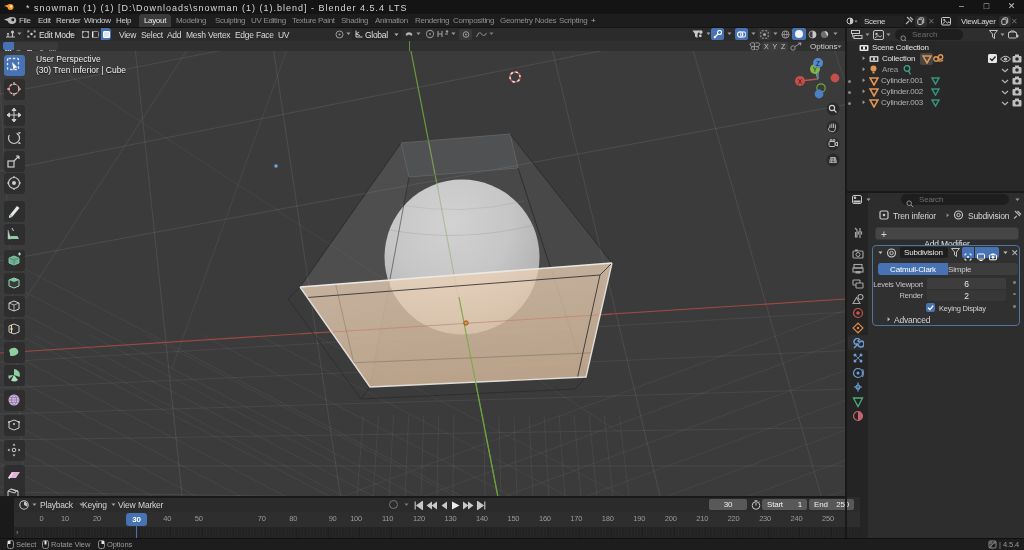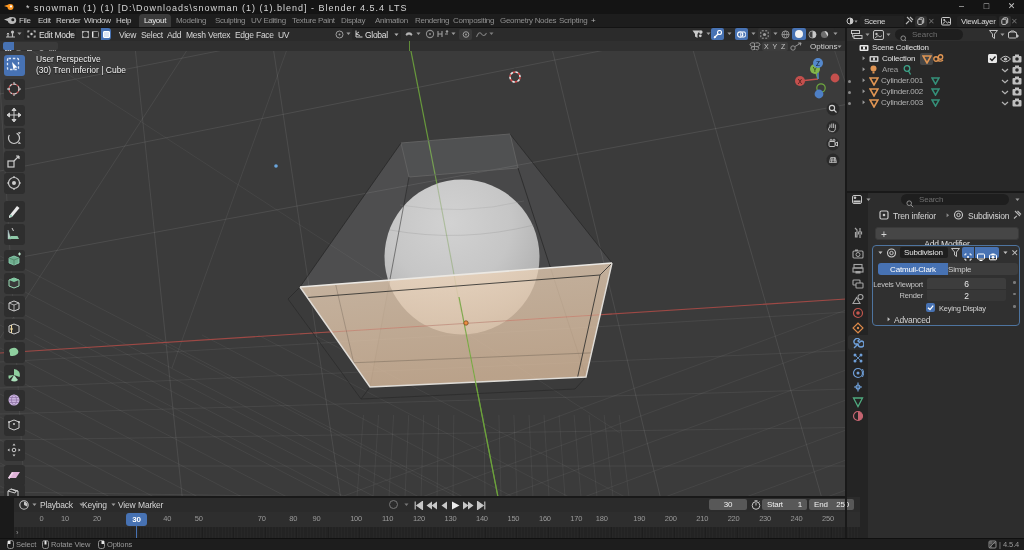--- a/index.html
+++ b/index.html
@@ -50,21 +50,21 @@
   <span class="menuitem" style="left:19px">File</span>
   <span class="menuitem" style="left:38px">Edit</span>
   <span class="menuitem" style="left:56px">Render</span>
   <span class="menuitem" style="left:84px">Window</span>
   <span class="menuitem" style="left:116px">Help</span>
   <span class="tab tabactive" style="left:139px;width:32px;">Layout</span>
   <span class="tab" style="left:176px">Modeling</span>
   <span class="tab" style="left:215px">Sculpting</span>
   <span class="tab" style="left:251px">UV Editing</span>
   <span class="tab" style="left:292px">Texture Paint</span>
-  <span class="tab" style="left:341px">Display</span>
+  <span class="tab" style="left:341px">Shading</span>
   <span class="tab" style="left:375px">Animation</span>
   <span class="tab" style="left:415px">Rendering</span>
   <span class="tab" style="left:453px">Compositing</span>
   <span class="tab" style="left:500px">Geometry Nodes</span>
   <span class="tab" style="left:559px">Scripting</span>
   <span class="tab" style="left:591px;color:#b5b5b5">+</span>
 
   <svg class="abs" style="left:846px;top:3px" width="12" height="9" viewBox="0 0 12 9">
         <circle cx="4" cy="4" r="3" fill="none" stroke="#c9c9c9" stroke-width="1"></circle>
         <path d="M4 1 A3 3 0 0 1 4 7" fill="#c9c9c9"></path>
@@ -788,30 +788,30 @@
 
   <div class="abs" style="left:0;top:15px;width:846px;height:15px;background:#2e2e2e;" id="ruler">
         <span style="position:absolute;left:15.5px;top:2px;width:24px;text-align:center;color:#9a9a9a;font-size:7.5px;">0</span>
         <span style="position:absolute;left:47.0px;top:2px;width:24px;text-align:left;color:#9a9a9a;font-size:7.5px;">10</span>
         <span style="position:absolute;left:71px;top:2px;width:24px;text-align:center;color:#9a9a9a;font-size:7.5px;">20</span>
         <span style="position:absolute;left:141.3px;top:2px;width:24px;text-align:center;color:#9a9a9a;font-size:7.5px;">40</span>
         <span style="position:absolute;left:172.8px;top:2px;width:24px;text-align:center;color:#9a9a9a;font-size:7.5px;">50</span>
         <span style="position:absolute;left:204.3px;top:14px;width:24px;color:#9a9a9a;font-size:13px;">60</span>
         <span style="position:absolute;left:235.7px;top:2px;width:24px;text-align:center;color:#9a9a9a;font-size:7.5px;">70</span>
         <span style="position:absolute;left:267.2px;top:2px;width:24px;text-align:center;color:#9a9a9a;font-size:7.5px;">80</span>
-        <span style="position:absolute;left:298.6px;top:2px;width:24px;text-align:left;color:#9a9a9a;font-size:7.5px;">90</span>
+        <span style="position:absolute;left:298.6px;top:2px;width:24px;text-align:right;color:#9a9a9a;font-size:7.5px;">90</span>
         <span style="position:absolute;left:330.1px;top:2px;width:24px;text-align:center;color:#9a9a9a;font-size:7.5px;">100</span>
         <span style="position:absolute;left:361.6px;top:2px;width:24px;text-align:center;color:#9a9a9a;font-size:7.5px;">110</span>
         <span style="position:absolute;left:393.0px;top:2px;width:24px;text-align:center;color:#9a9a9a;font-size:7.5px;">120</span>
         <span style="position:absolute;left:424.5px;top:2px;width:24px;text-align:center;color:#9a9a9a;font-size:7.5px;">130</span>
         <span style="position:absolute;left:455.9px;top:2px;width:24px;text-align:center;color:#9a9a9a;font-size:7.5px;">140</span>
         <span style="position:absolute;left:487.4px;top:2px;width:24px;text-align:center;color:#9a9a9a;font-size:7.5px;">150</span>
         <span style="position:absolute;left:518.9px;top:2px;width:24px;text-align:center;color:#9a9a9a;font-size:7.5px;">160</span>
         <span style="position:absolute;left:550.3px;top:2px;width:24px;text-align:center;color:#9a9a9a;font-size:7.5px;">170</span>
-        <span style="position:absolute;left:581.8px;top:2px;width:24px;color:#9a9a9a;font-size:7.5px;">180</span>
+        <span style="position:absolute;left:581.8px;top:2px;width:24px;text-align:center;color:#9a9a9a;font-size:7.5px;">180</span>
         <span style="position:absolute;left:613.2px;top:2px;width:24px;text-align:center;color:#9a9a9a;font-size:7.5px;">190</span>
         <span style="position:absolute;left:644.7px;top:2px;width:24px;text-align:center;color:#9a9a9a;font-size:7.5px;">200</span>
         <span style="position:absolute;left:676.2px;top:2px;width:24px;text-align:center;color:#9a9a9a;font-size:7.5px;">210</span>
         <span style="position:absolute;left:707.6px;top:2px;width:24px;text-align:center;color:#9a9a9a;font-size:7.5px;">220</span>
         <span style="position:absolute;left:739.1px;top:2px;width:24px;text-align:center;color:#9a9a9a;font-size:7.5px;">230</span>
         <span style="position:absolute;left:770.5px;top:2px;width:24px;text-align:center;color:#9a9a9a;font-size:7.5px;">240</span>
         <span style="position:absolute;left:802.0px;top:2px;width:24px;text-align:center;color:#9a9a9a;font-size:7.5px;">250</span>
       </div>
 
   <div class="abs" style="left:0;top:30px;width:846px;height:11px;background:#232323;

